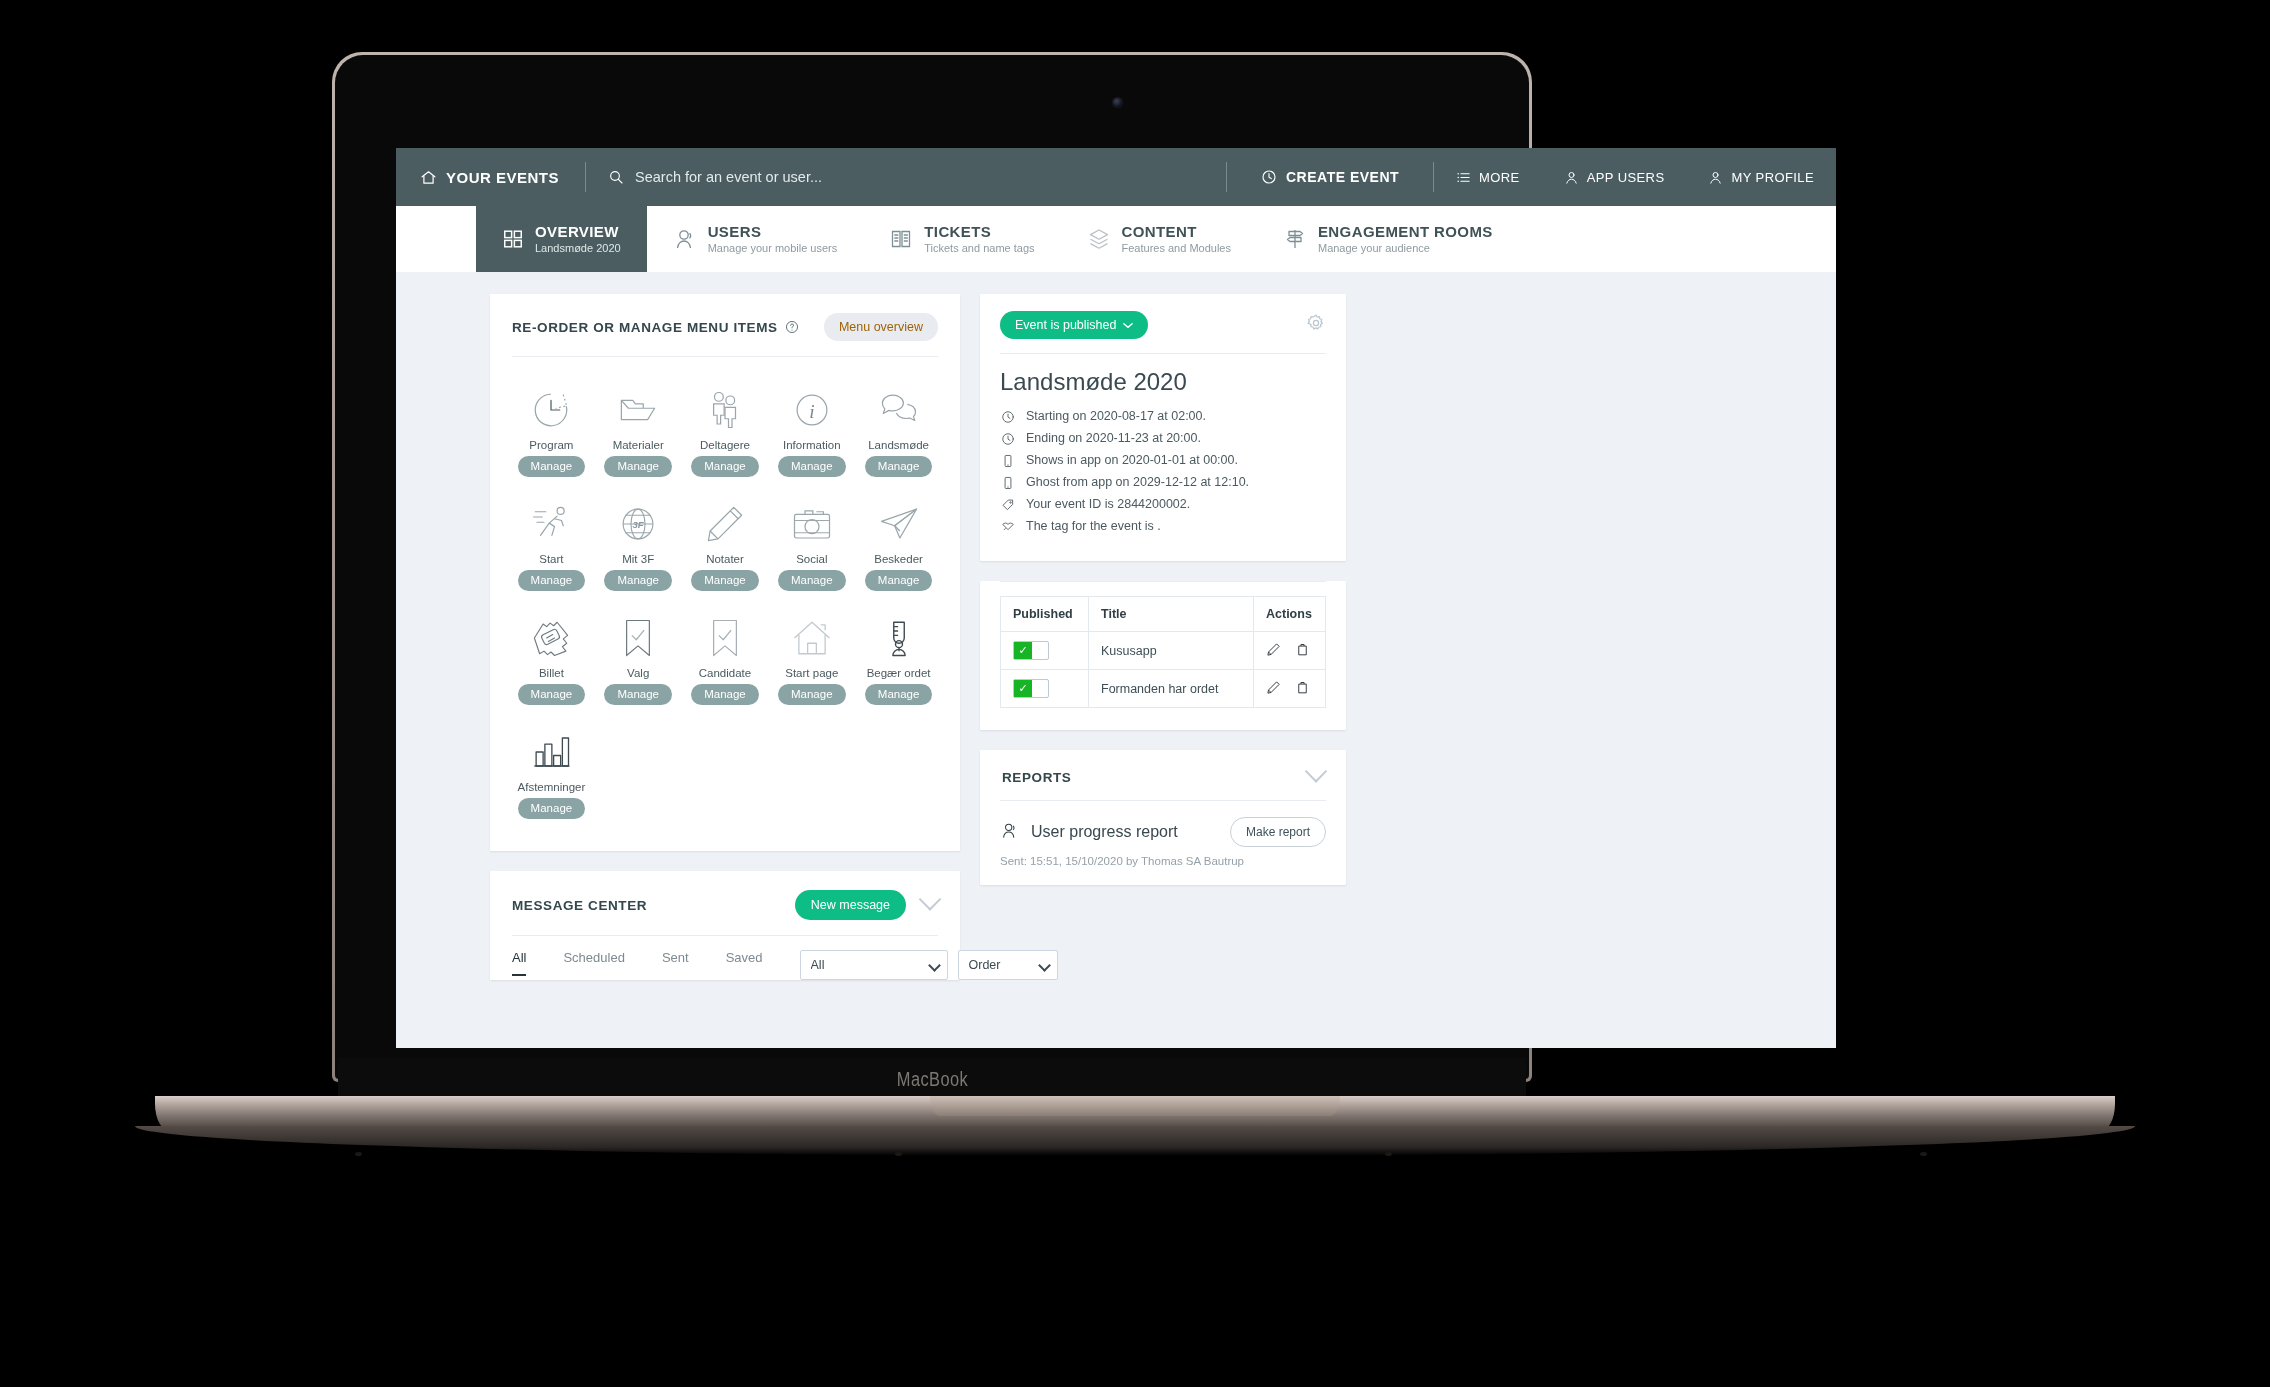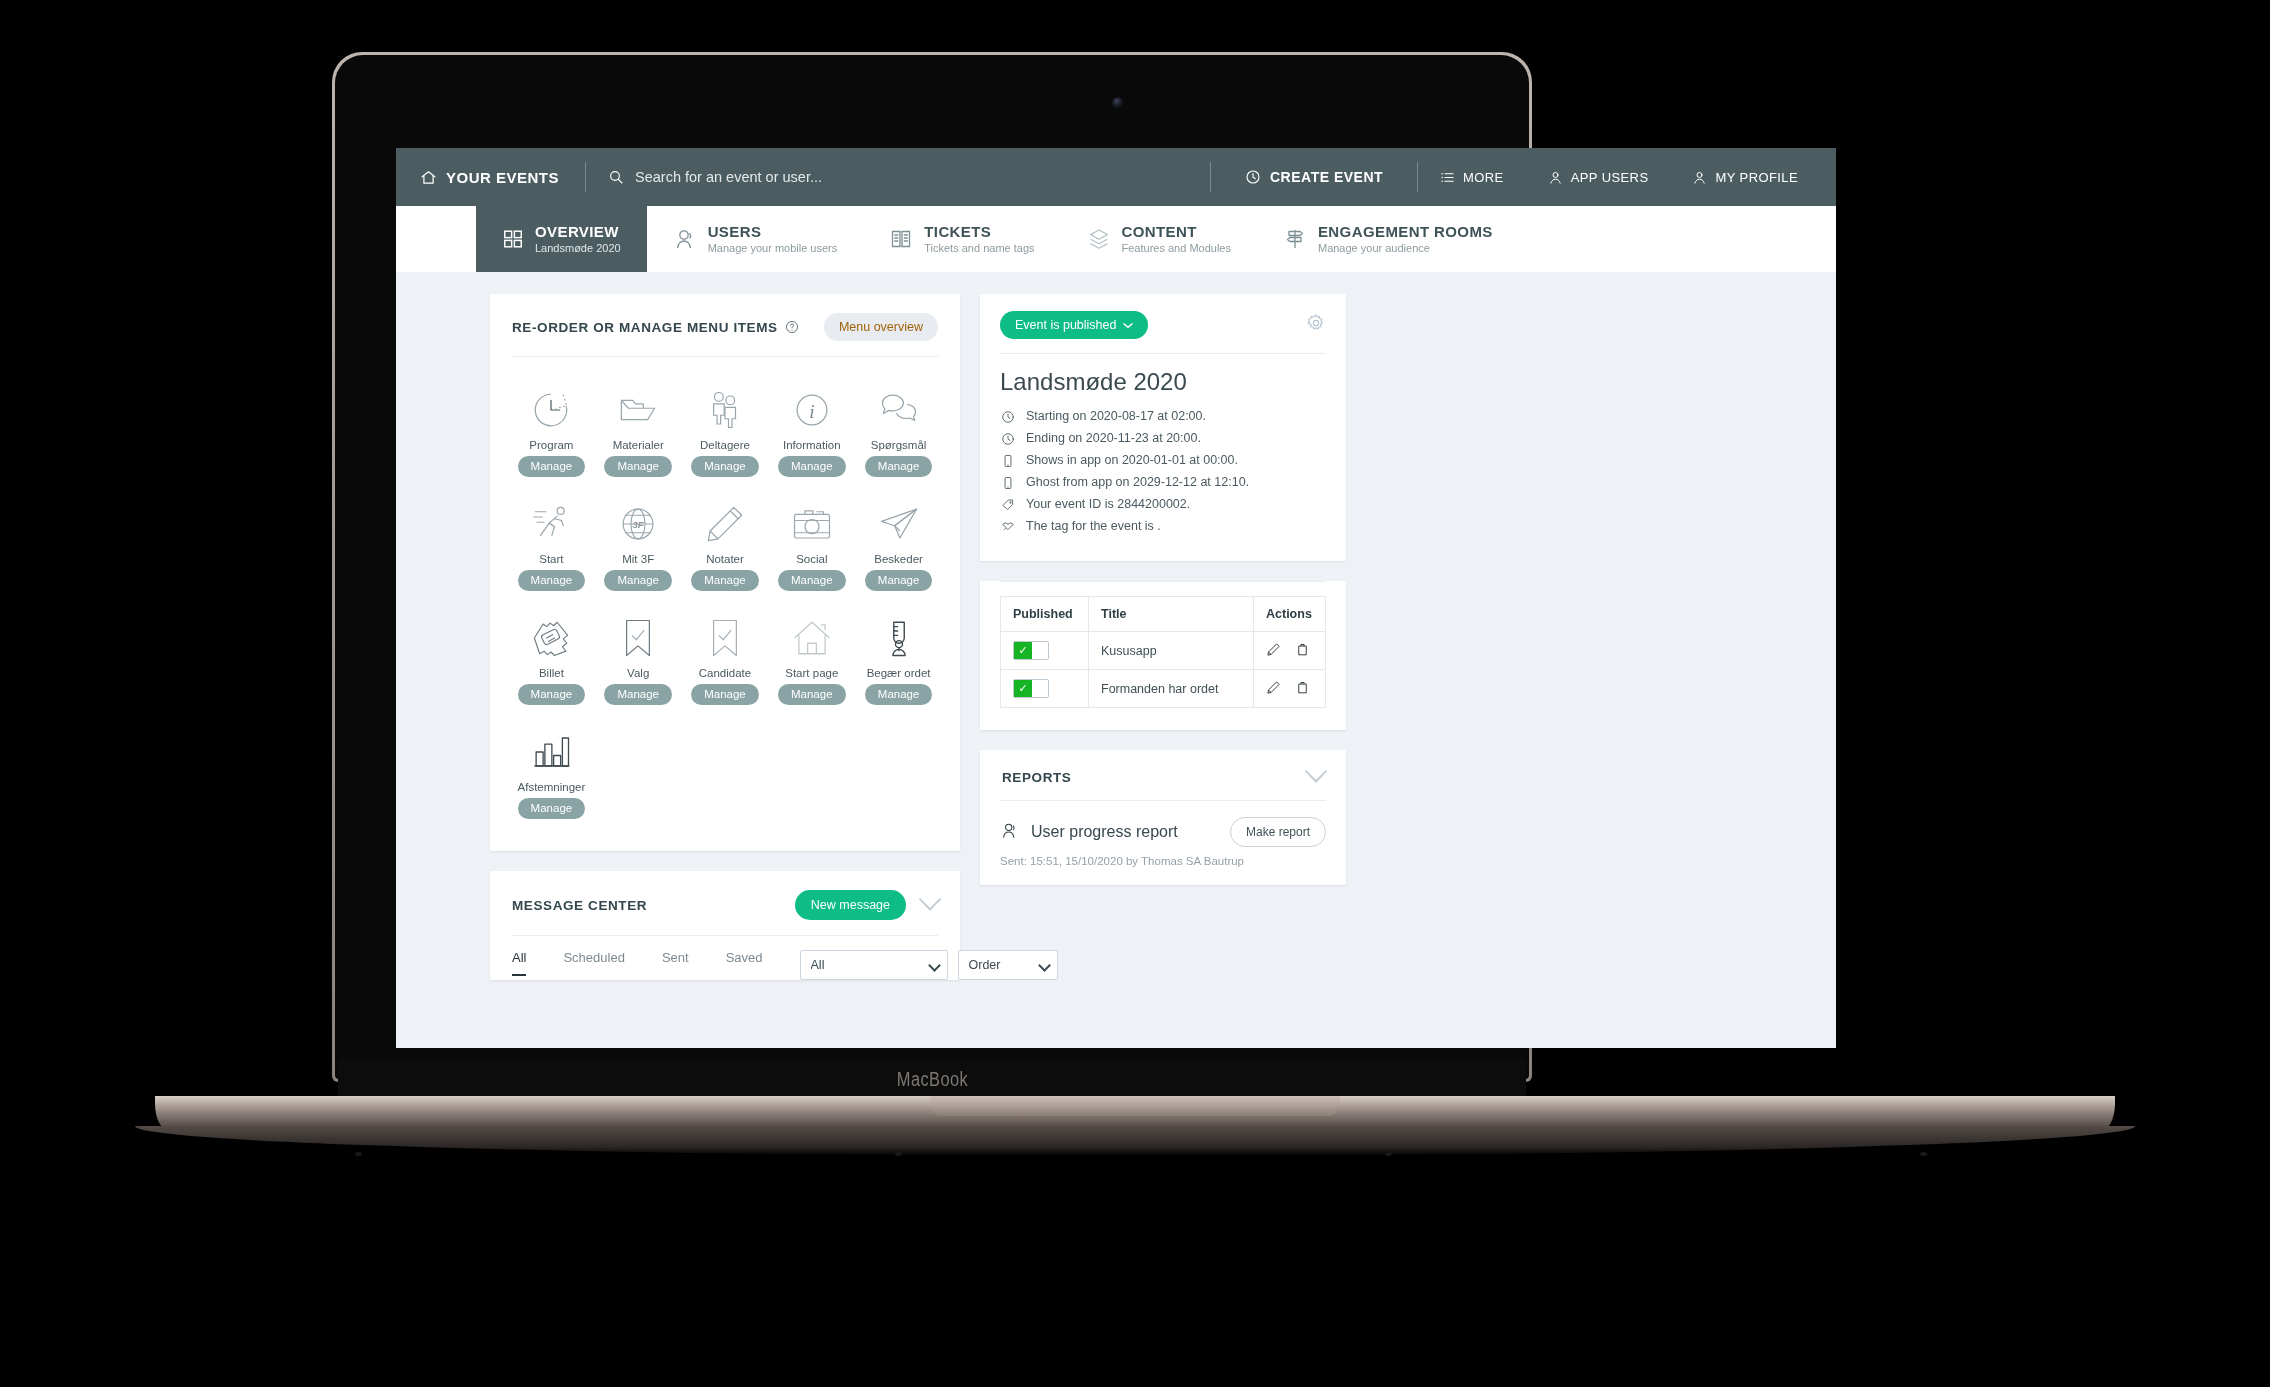--- a/index.html
+++ b/index.html
@@ -269,21 +269,21 @@
         </div>
         <div class="nav-item">
           <span>
             <svg class="icon-svg" width="15" height="15" viewBox="0 0 24 24" fill="none" stroke="#ffffff" stroke-width="1.6" stroke-linecap="round">
                 <circle cx="12" cy="8" r="4"></circle>
                 <path d="M4.5 21c1.3-4.2 4.2-6.3 7.5-6.3S18.2 16.8 19.5 21"></path>
               </svg>
           </span>
           <span>APP USERS</span>
         </div>
-        <div class="nav-item" style="padding-right:38px">
+        <div class="nav-item" style="padding-right:22px">
           <span>
             <svg class="icon-svg" width="15" height="15" viewBox="0 0 24 24" fill="none" stroke="#ffffff" stroke-width="1.6" stroke-linecap="round">
                 <circle cx="12" cy="8" r="4"></circle>
                 <path d="M4.5 21c1.3-4.2 4.2-6.3 7.5-6.3S18.2 16.8 19.5 21"></path>
               </svg>
           </span>
           <span>MY PROFILE</span>
         </div>
       </div>
     </div>
@@ -431,21 +431,21 @@
               <button class="menu-manage">Manage</button>
             </div>
 
             <div class="menu-cell">
               <div class="menu-ico">
                 <svg width="42" height="42" viewBox="0 0 48 48" fill="none" stroke="#9aa6ac" stroke-width="1.4" stroke-linejoin="round">
                     <path d="M5 16c0-5 5.5-9 12-9s12 4 12 9-5.5 9-12 9c-1.6 0-3.1-.2-4.5-.6L6 28l1.8-5.2C6.1 21.1 5 18.7 5 16z"></path>
                     <path d="M21 27.5c1.6 3.6 6.2 6.2 11.5 6.2 1.3 0 2.6-.2 3.8-.5l5.7 2.8-1.5-4.4c1.5-1.5 2.4-3.4 2.4-5.5 0-4.4-4.1-8-9.4-8.6"></path>
                   </svg>
               </div>
-              <div class="menu-label">Spørgsmål</div>
+              <div class="menu-label">Landsmøde</div>
               <button class="menu-manage">Manage</button>
             </div>
 
             <div class="menu-cell">
               <div class="menu-ico">
                 <svg width="42" height="42" viewBox="0 0 48 48" fill="none" stroke="#9aa6ac" stroke-width="1.4" stroke-linecap="round">
                     <circle cx="35" cy="9" r="4"></circle>
                     <path d="M31 15l-9 8 6 4-3 10"></path>
                     <path d="M22 23l-10 14"></path>
                     <path d="M28 18l8 2 2 6"></path>

